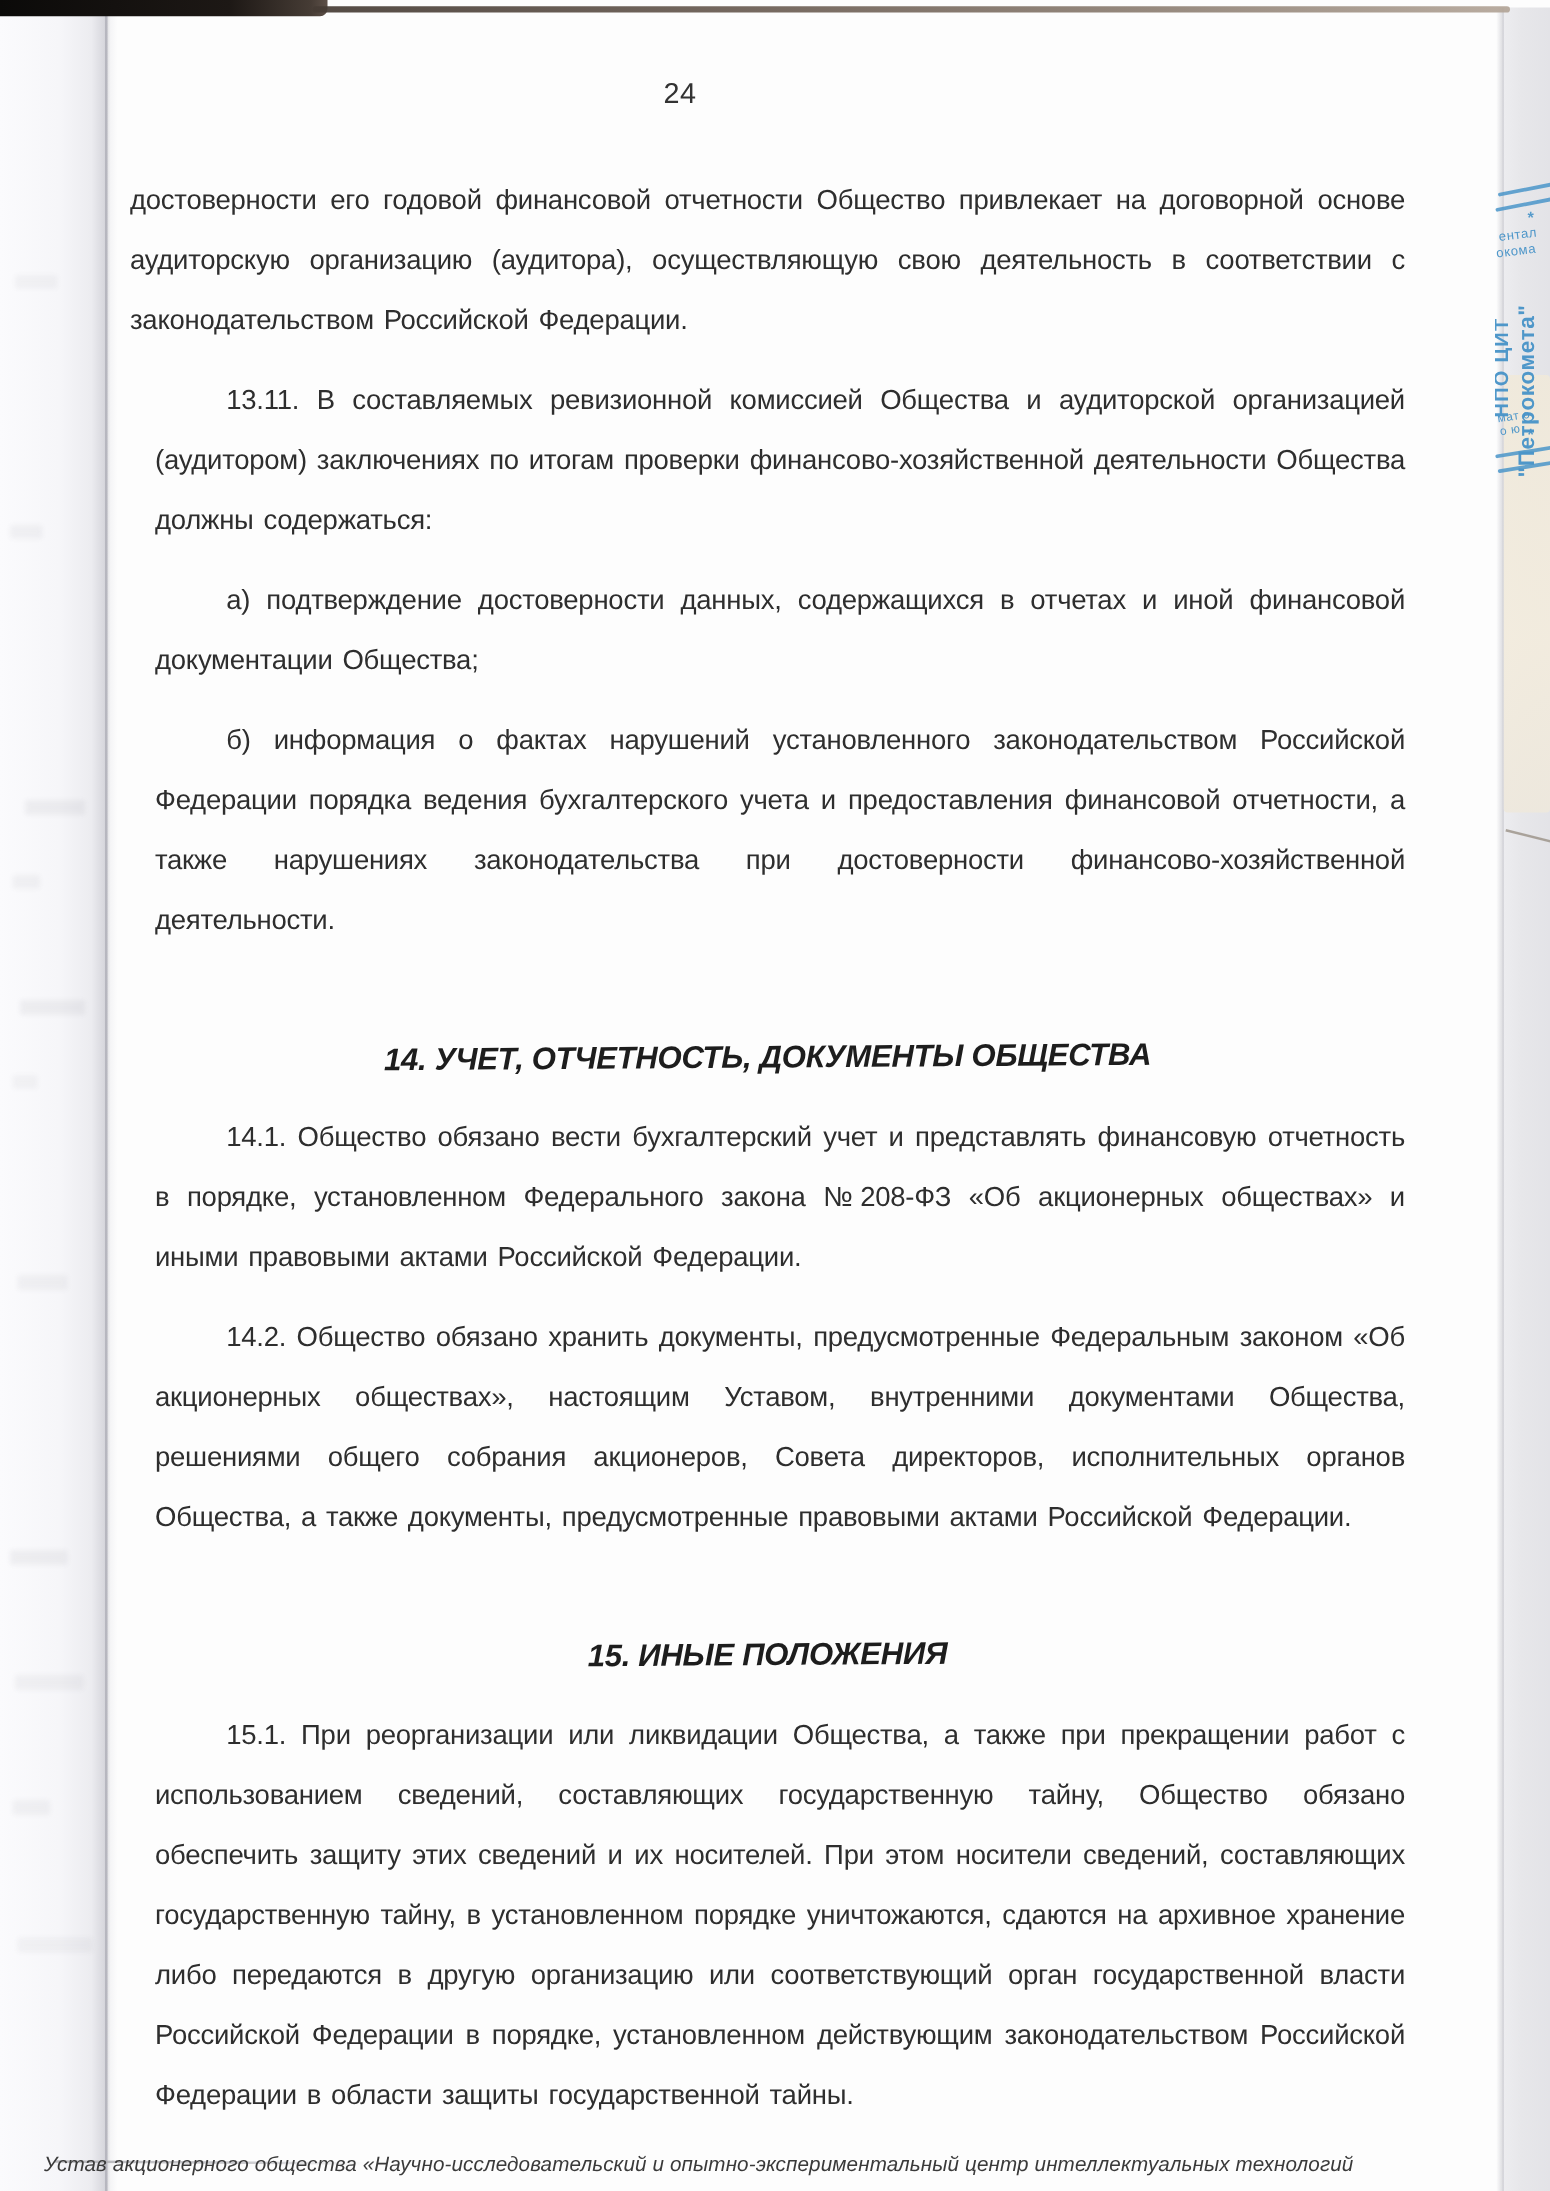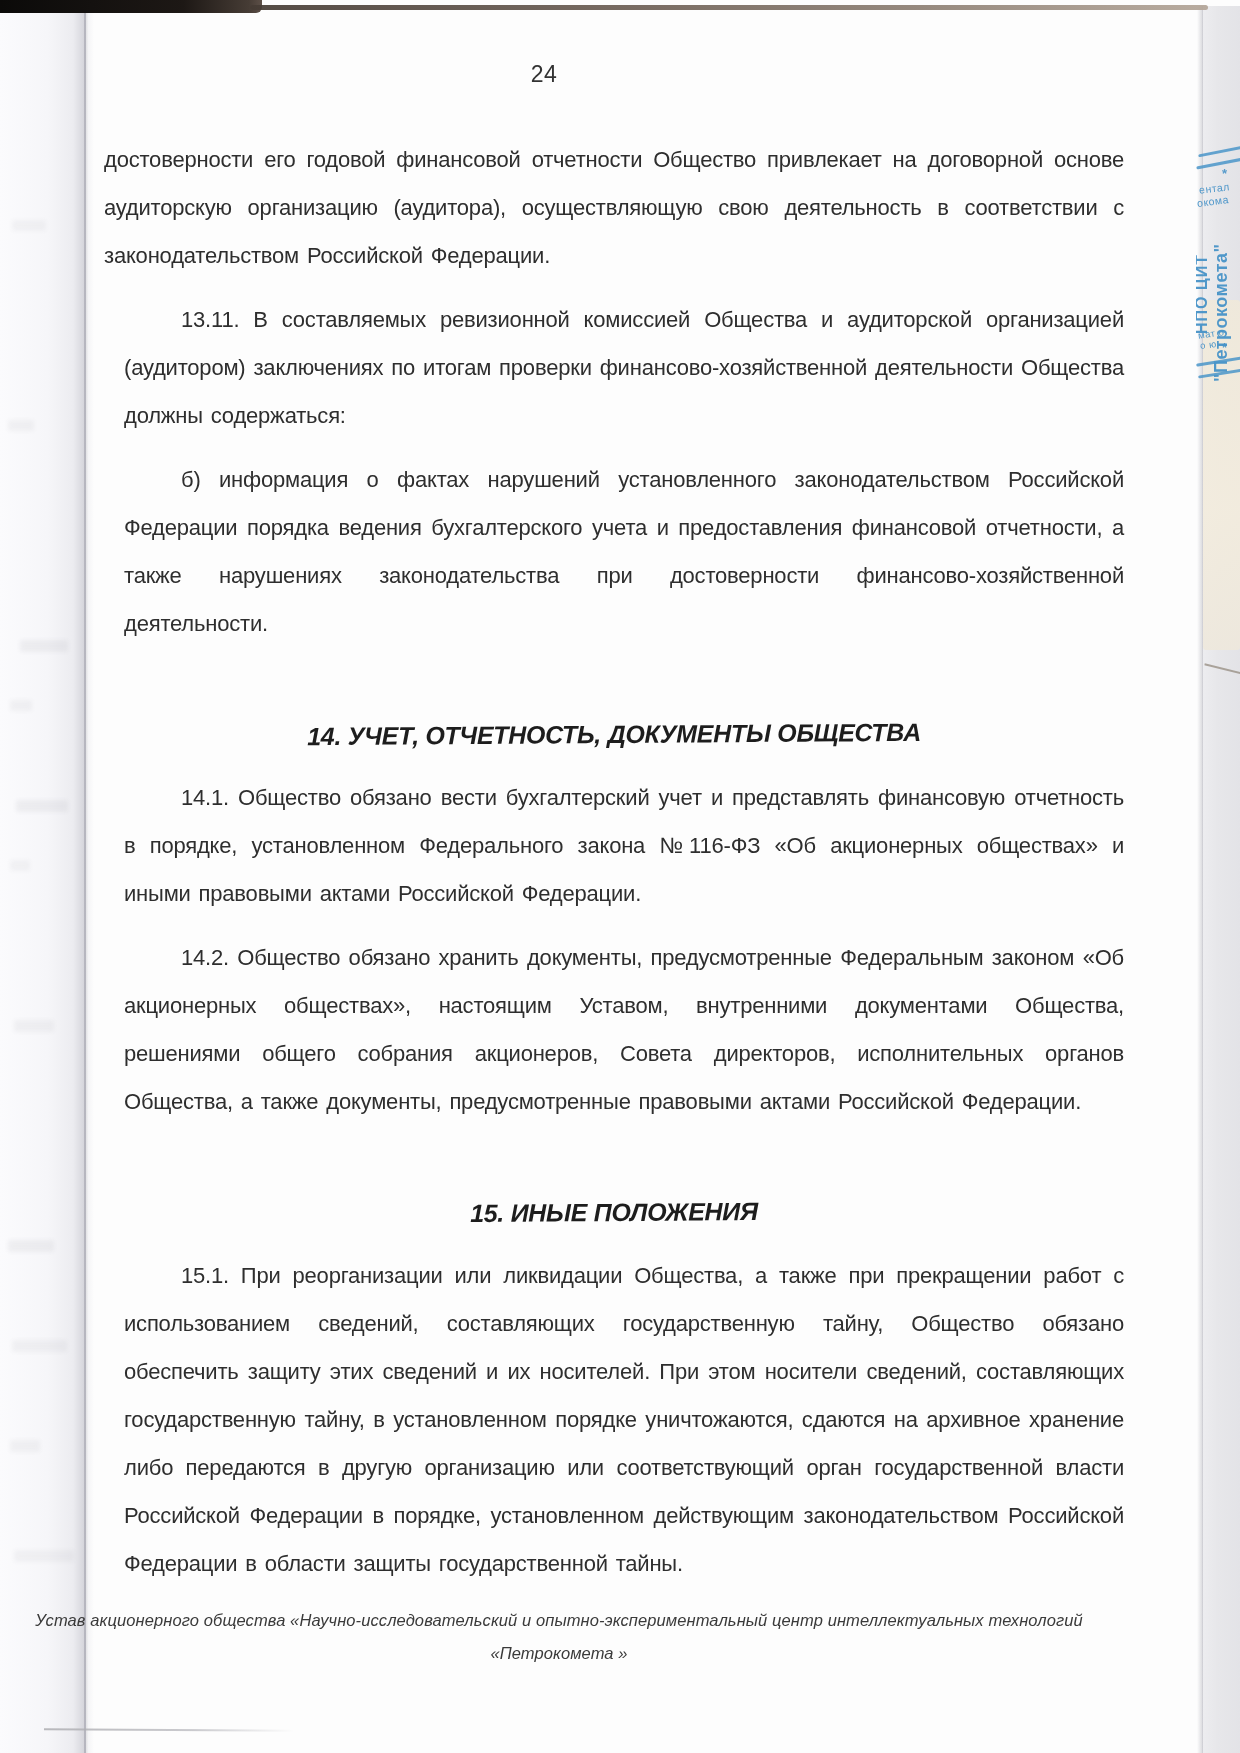--- a/index.html
+++ b/index.html
@@ -89,23 +89,24 @@
 <div class="ghost" style="left:8px;top:1240px;width:46px;height:12px;opacity:.07;"></div>
 <div class="ghost" style="left:12px;top:1340px;width:55px;height:12px;opacity:.06;"></div>
 <div class="ghost" style="left:10px;top:1440px;width:30px;height:12px;opacity:.06;"></div>
 <div class="ghost" style="left:14px;top:1550px;width:60px;height:12px;opacity:.05;"></div>
 
 <div class="content">
   <div class="page-number">24</div>
   <div class="blocks">
       <div class="para">достоверности его годовой финансовой отчетности Общество привлекает на договорной основе аудиторскую организацию (аудитора), осуществляющую свою деятельность в соответствии с законодательством Российской Федерации.</div>
       <div class="para indent">13.11. В составляемых ревизионной комиссией Общества и аудиторской организацией (аудитором) заключениях по итогам проверки финансово-хозяйственной деятельности Общества должны содержаться:</div>
+      <div class="para indent">а) подтверждение достоверности данных, содержащихся в отчетах и иной финансовой документации Общества;</div>
       <div class="para indent">б) информация о фактах нарушений установленного законодательством Российской Федерации порядка ведения бухгалтерского учета и предоставления финансовой отчетности, а также нарушениях законодательства при достоверности финансово-хозяйственной деятельности.</div>
       <div class="heading">14. УЧЕТ, ОТЧЕТНОСТЬ, ДОКУМЕНТЫ ОБЩЕСТВА</div>
-      <div class="para indent">14.1. Общество обязано вести бухгалтерский учет и представлять финансовую отчетность в порядке, установленном Федерального закона №116-ФЗ «Об акционерных обществах» и иными правовыми актами Российской Федерации.</div>
+      <div class="para indent">14.1. Общество обязано вести бухгалтерский учет и представлять финансовую отчетность в порядке, установленном Федерального закона №208-ФЗ «Об акционерных обществах» и иными правовыми актами Российской Федерации.</div>
       <div class="para indent">14.2. Общество обязано хранить документы, предусмотренные Федеральным законом «Об акционерных обществах», настоящим Уставом, внутренними документами Общества, решениями общего собрания акционеров, Совета директоров, исполнительных органов Общества, а также документы, предусмотренные правовыми актами Российской Федерации.</div>
       <div class="heading">15. ИНЫЕ ПОЛОЖЕНИЯ</div>
       <div class="para indent">15.1. При реорганизации или ликвидации Общества, а также при прекращении работ с использованием сведений, составляющих государственную тайну, Общество обязано обеспечить защиту этих сведений и их носителей. При этом носители сведений, составляющих государственную тайну, в установленном порядке уничтожаются, сдаются на архивное хранение либо передаются в другую организацию или соответствующий орган государственной власти Российской Федерации в порядке, установленном действующим законодательством Российской Федерации в области защиты государственной тайны.</div>
     </div>
   <div class="doc-footer">
     <div>Устав акционерного общества «Научно-исследовательский и опытно-экспериментальный центр интеллектуальных технологий</div>
     <div>«Петрокомета »</div>
   </div>
 </div>
 

